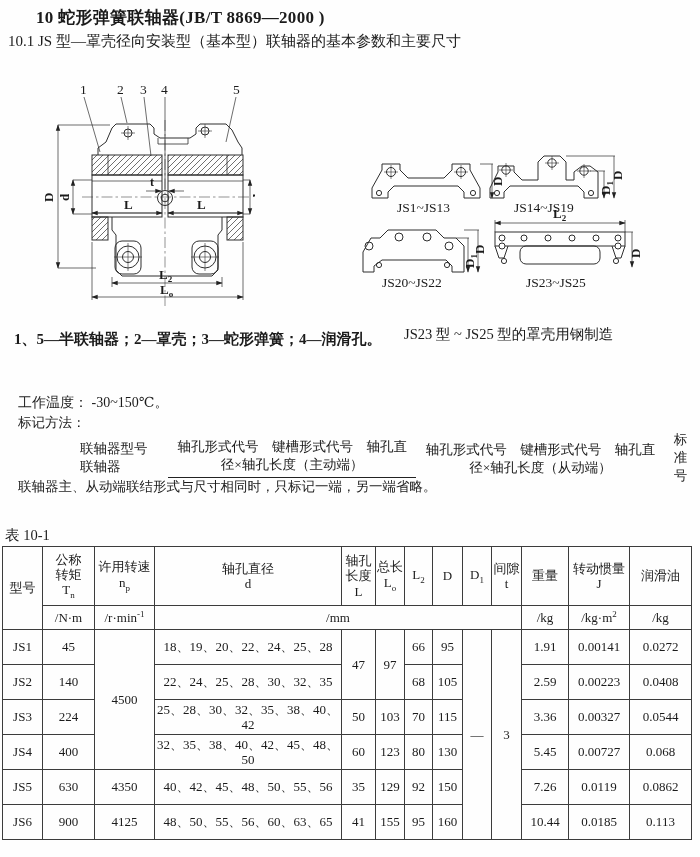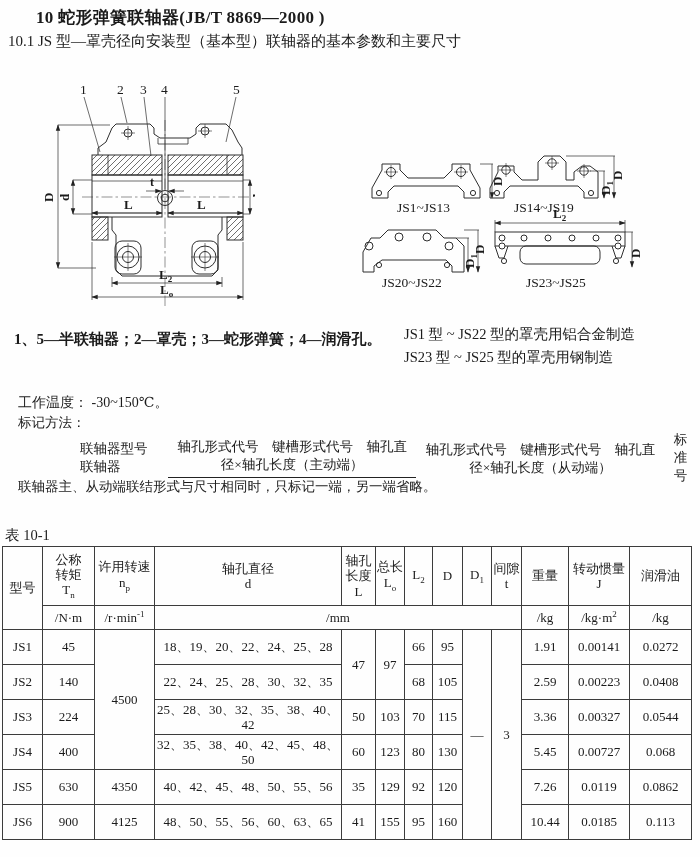--- a/index.html
+++ b/index.html
@@ -206,21 +206,20 @@
     <text class="dimlb" transform="translate(288,118) rotate(-90)">D</text>
 
     <text class="varlb" x="45" y="72">JS1~JS13</text>
     <text class="varlb" x="162" y="72">JS14~JS19</text>
     <text class="varlb" x="30" y="147">JS20~JS22</text>
     <text class="varlb" x="174" y="147">JS23~JS25</text>
   </svg>
 
   <div class="abs caption">1、5—半联轴器；2—罩壳；3—蛇形弹簧；4—润滑孔。</div>
   <div class="abs material">
-    <div>JS1 型 ~ JS22 型的罩壳用铝合金制造</div>
     <div>JS23 型 ~ JS25 型的罩壳用钢制造</div>
   </div>
   <div class="abs worktemp">工作温度： -30~150℃。</div>
 
   <div class="abs mark-head">标记方法：</div>
   <div class="abs mark-line">
     <span>联轴器型号　联轴器</span>
     <span class="frac">
       <span class="num">轴孔形式代号　键槽形式代号　轴孔直径×轴孔长度（主动端）</span>
       <span class="den">轴孔形式代号　键槽形式代号　轴孔直径×轴孔长度（从动端）</span>
@@ -355,21 +354,21 @@
       <td>0.068</td>
     </tr>
     <tr class="dr">
       <td>JS5</td>
       <td>630</td>
       <td>4350</td>
       <td>40、42、45、48、50、55、56</td>
       <td>35</td>
       <td>129</td>
       <td>92</td>
-      <td>120</td>
+      <td>150</td>
       <td>7.26</td>
       <td>0.0119</td>
       <td>0.0862</td>
     </tr>
     <tr class="dr">
       <td>JS6</td>
       <td>900</td>
       <td>4125</td>
       <td>48、50、55、56、60、63、65</td>
       <td>41</td>

